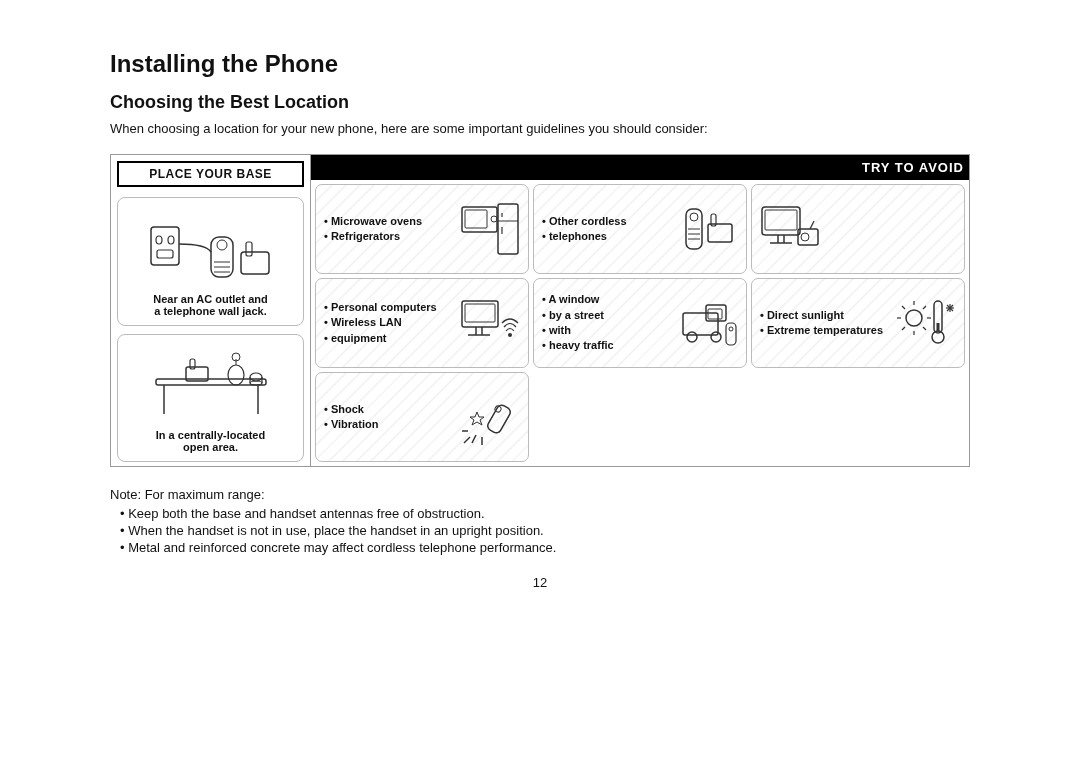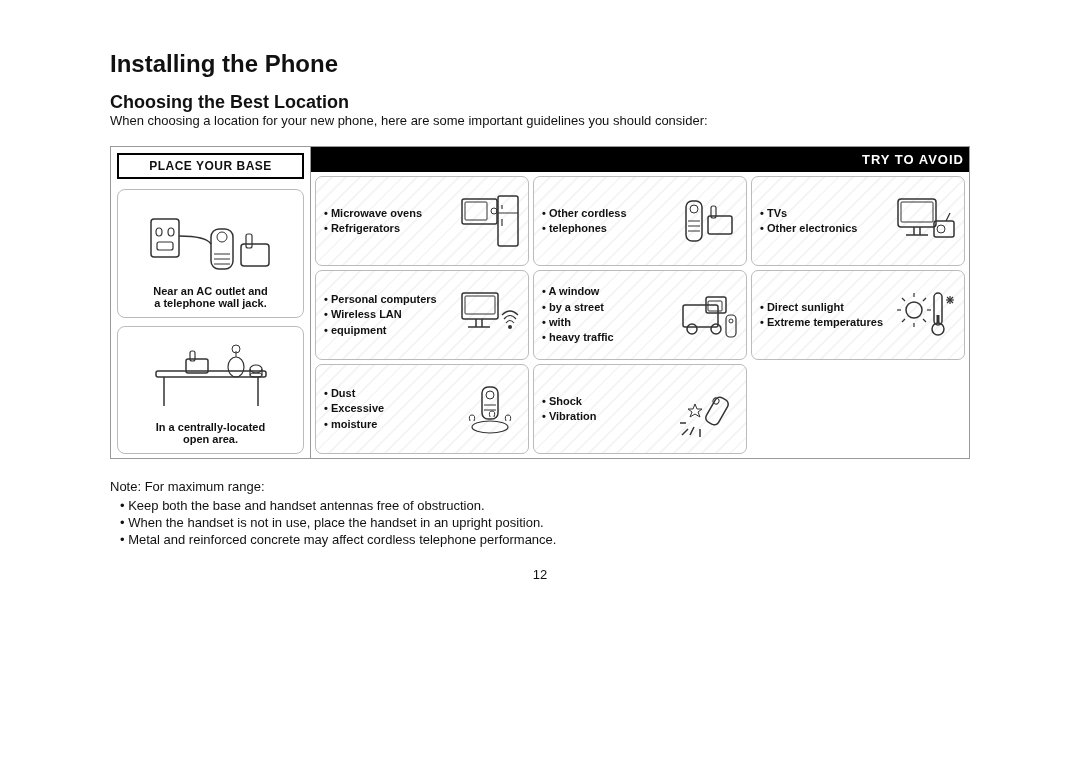--- a/index.html
+++ b/index.html
@@ -20,20 +20,21 @@
       padding: 30px 50px 30px 50px;
     }
     h1 {
       font-size: 24px;
       font-weight: bold;
       margin-bottom: 14px;
     }
     h2 {
       font-size: 18px;
       font-weight: bold;
+      margin-bottom: 8px;
     }
     .intro {
       font-size: 13px;
       margin-bottom: 18px;
     }
 
     
     .location-grid {
       display: flex;
       border: 1px solid #999;
@@ -295,26 +296,20 @@
               <rect x="8" y="10" width="16" height="40" rx="6" fill="none" stroke="#333" stroke-width="1.5"></rect>
               <ellipse cx="16" cy="18" rx="4" ry="4" fill="none" stroke="#333" stroke-width="1"></ellipse>
               <line x1="10" y1="30" x2="22" y2="30" stroke="#333" stroke-width="1"></line>
               <line x1="10" y1="35" x2="22" y2="35" stroke="#333" stroke-width="1"></line>
               <line x1="10" y1="40" x2="22" y2="40" stroke="#333" stroke-width="1"></line>
             </svg>
           </div>
         </div>
 
         <div class="avoid-cell">
-          <div class="text-area">
-            <ul>
-              <li>TVs</li>
-              <li>Other electronics</li>
-            </ul>
-          </div>
           <div class="icon-area">
             <svg width="60" height="60" viewBox="0 0 60 60">
 
               <rect x="2" y="8" width="38" height="28" rx="3" fill="none" stroke="#333" stroke-width="1.5"></rect>
               <rect x="5" y="11" width="32" height="20" rx="1" fill="none" stroke="#333" stroke-width="1"></rect>
               <line x1="18" y1="36" x2="18" y2="44" stroke="#333" stroke-width="1.5"></line>
               <line x1="24" y1="36" x2="24" y2="44" stroke="#333" stroke-width="1.5"></line>
               <line x1="10" y1="44" x2="32" y2="44" stroke="#333" stroke-width="1.5"></line>
 
               <rect x="38" y="30" width="20" height="16" rx="2" fill="none" stroke="#333" stroke-width="1.5"></rect>
@@ -398,43 +393,20 @@
               <line x1="42" y1="38" x2="42" y2="30" stroke="#333" stroke-width="3"></line>
 
               <line x1="50" y1="15" x2="58" y2="15" stroke="#333" stroke-width="1.2"></line>
               <line x1="54" y1="11" x2="54" y2="19" stroke="#333" stroke-width="1.2"></line>
               <line x1="51" y1="12" x2="57" y2="18" stroke="#333" stroke-width="1.2"></line>
               <line x1="57" y1="12" x2="51" y2="18" stroke="#333" stroke-width="1.2"></line>
             </svg>
           </div>
         </div>
 
-        <div class="avoid-cell">
-          <div class="text-area">
-            <ul>
-              <li>Dust</li>
-              <li>Excessive</li>
-              <li>moisture</li>
-            </ul>
-          </div>
-          <div class="icon-area">
-            <svg width="60" height="60" viewBox="0 0 60 60">
-
-              <rect x="22" y="8" width="16" height="32" rx="6" fill="none" stroke="#333" stroke-width="1.5"></rect>
-              <ellipse cx="30" cy="16" rx="4" ry="4" fill="none" stroke="#333" stroke-width="1"></ellipse>
-              <line x1="24" y1="26" x2="36" y2="26" stroke="#333" stroke-width="1"></line>
-              <line x1="24" y1="31" x2="36" y2="31" stroke="#333" stroke-width="1"></line>
-
-              <ellipse cx="30" cy="48" rx="18" ry="6" fill="none" stroke="#333" stroke-width="1.2"></ellipse>
-              <path d="M10 42 Q8 36 12 36 Q16 36 14 42" fill="none" stroke="#333" stroke-width="1"></path>
-              <path d="M46 42 Q44 36 48 36 Q52 36 50 42" fill="none" stroke="#333" stroke-width="1"></path>
-              <path d="M30 38 Q28 32 32 32 Q36 32 34 38" fill="none" stroke="#333" stroke-width="1"></path>
-            </svg>
-          </div>
-        </div>
 
         <div class="avoid-cell">
           <div class="text-area">
             <ul>
               <li>Shock</li>
               <li>Vibration</li>
             </ul>
           </div>
           <div class="icon-area">
             <svg width="60" height="60" viewBox="0 0 60 60">

